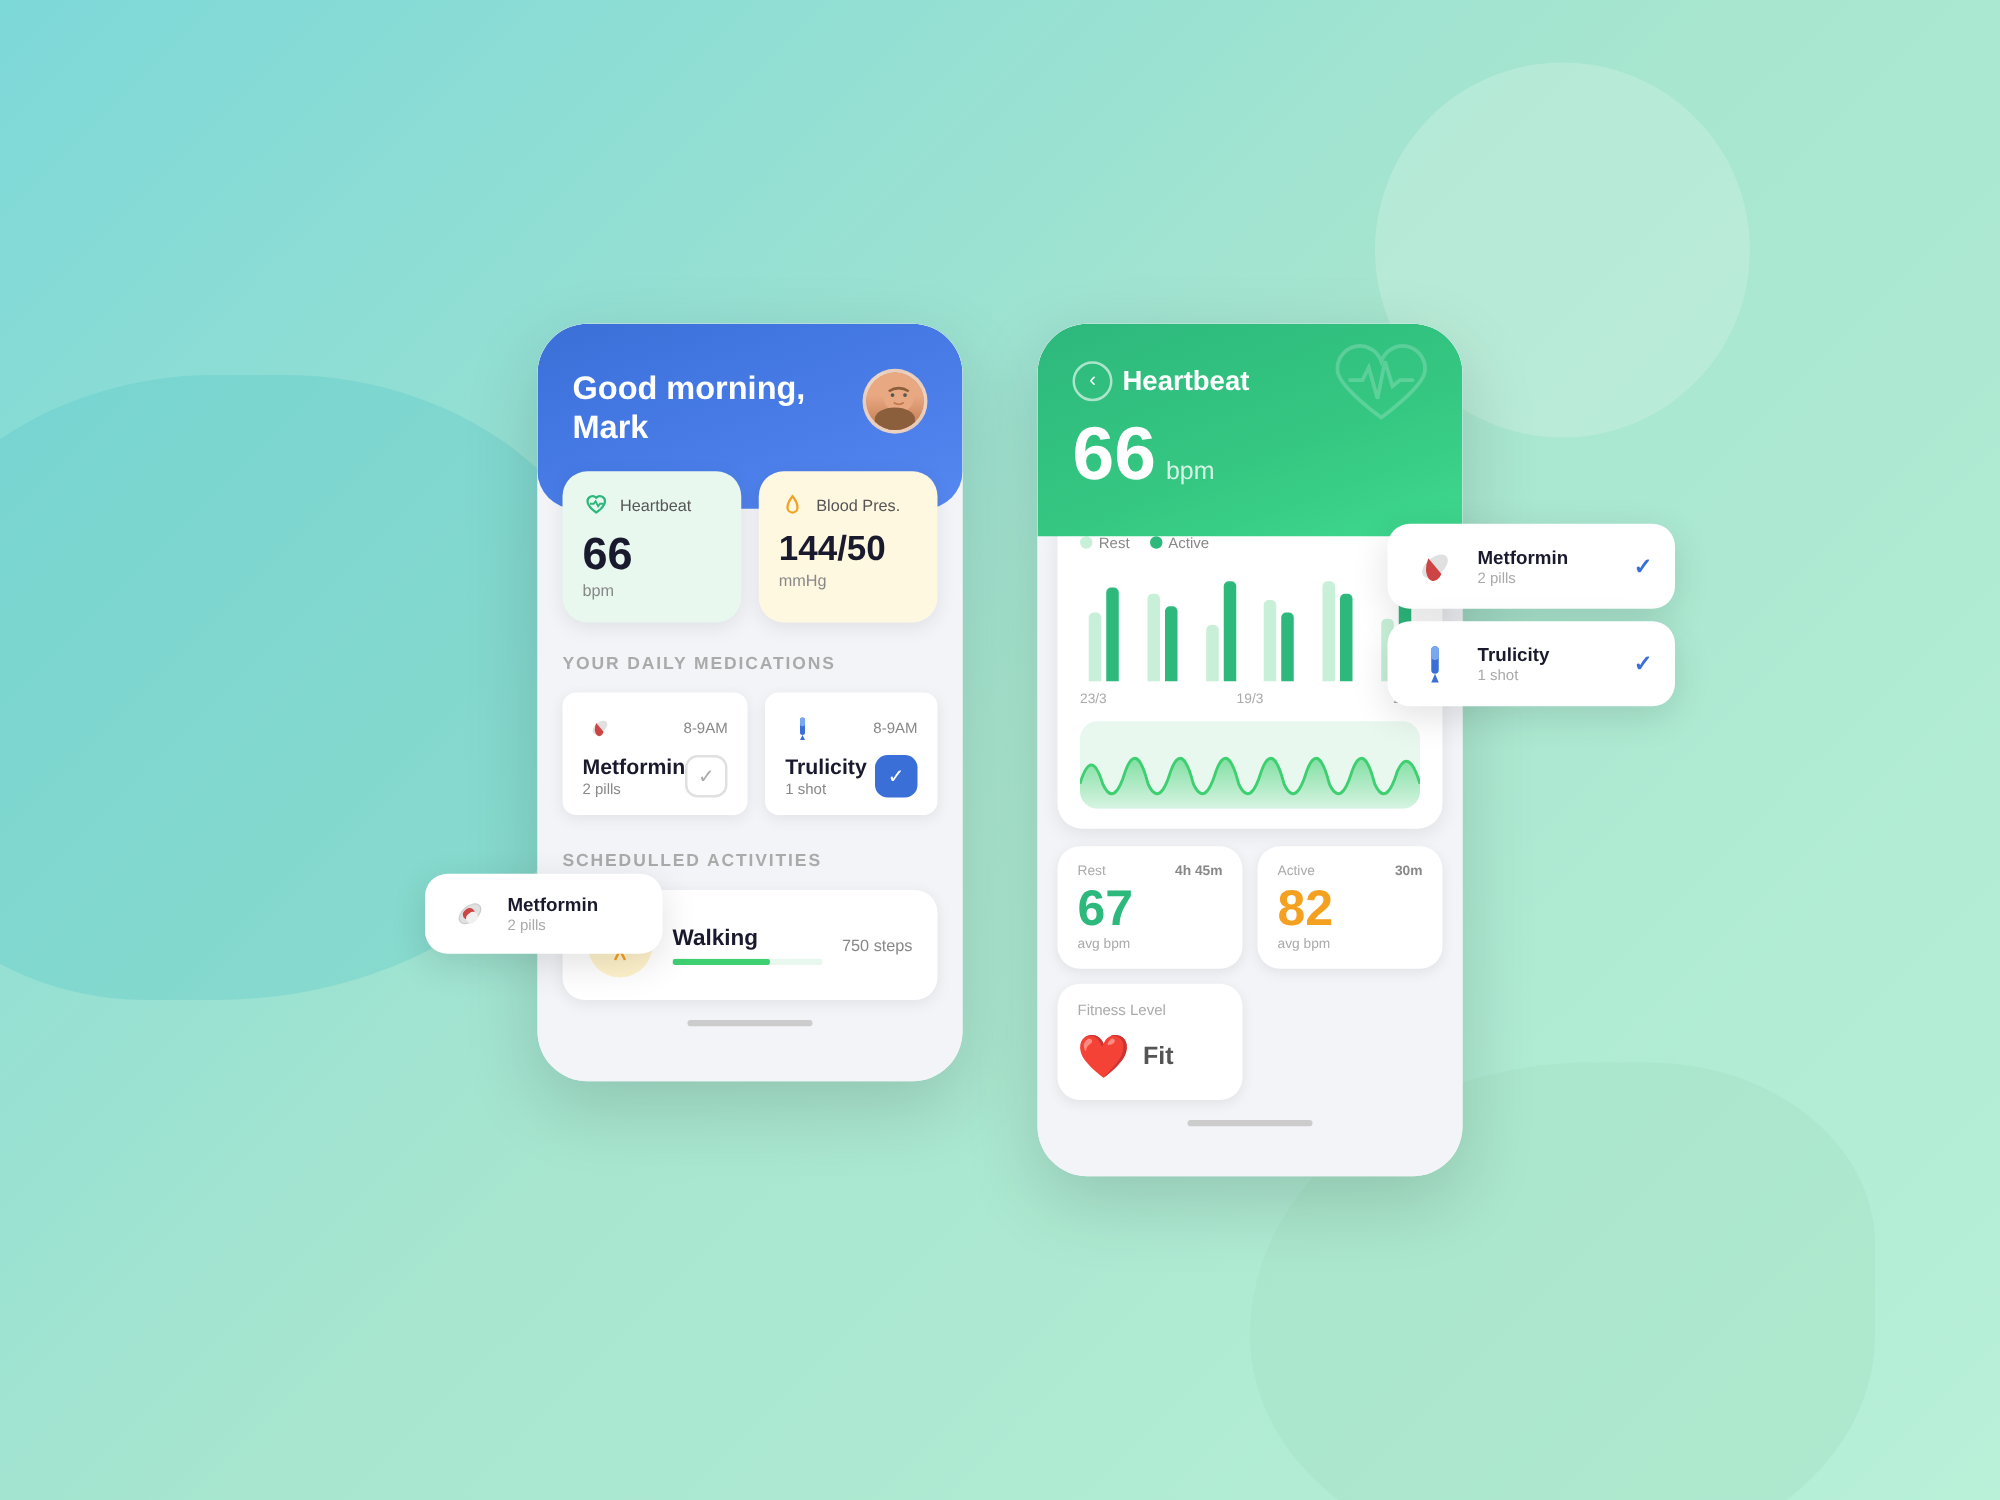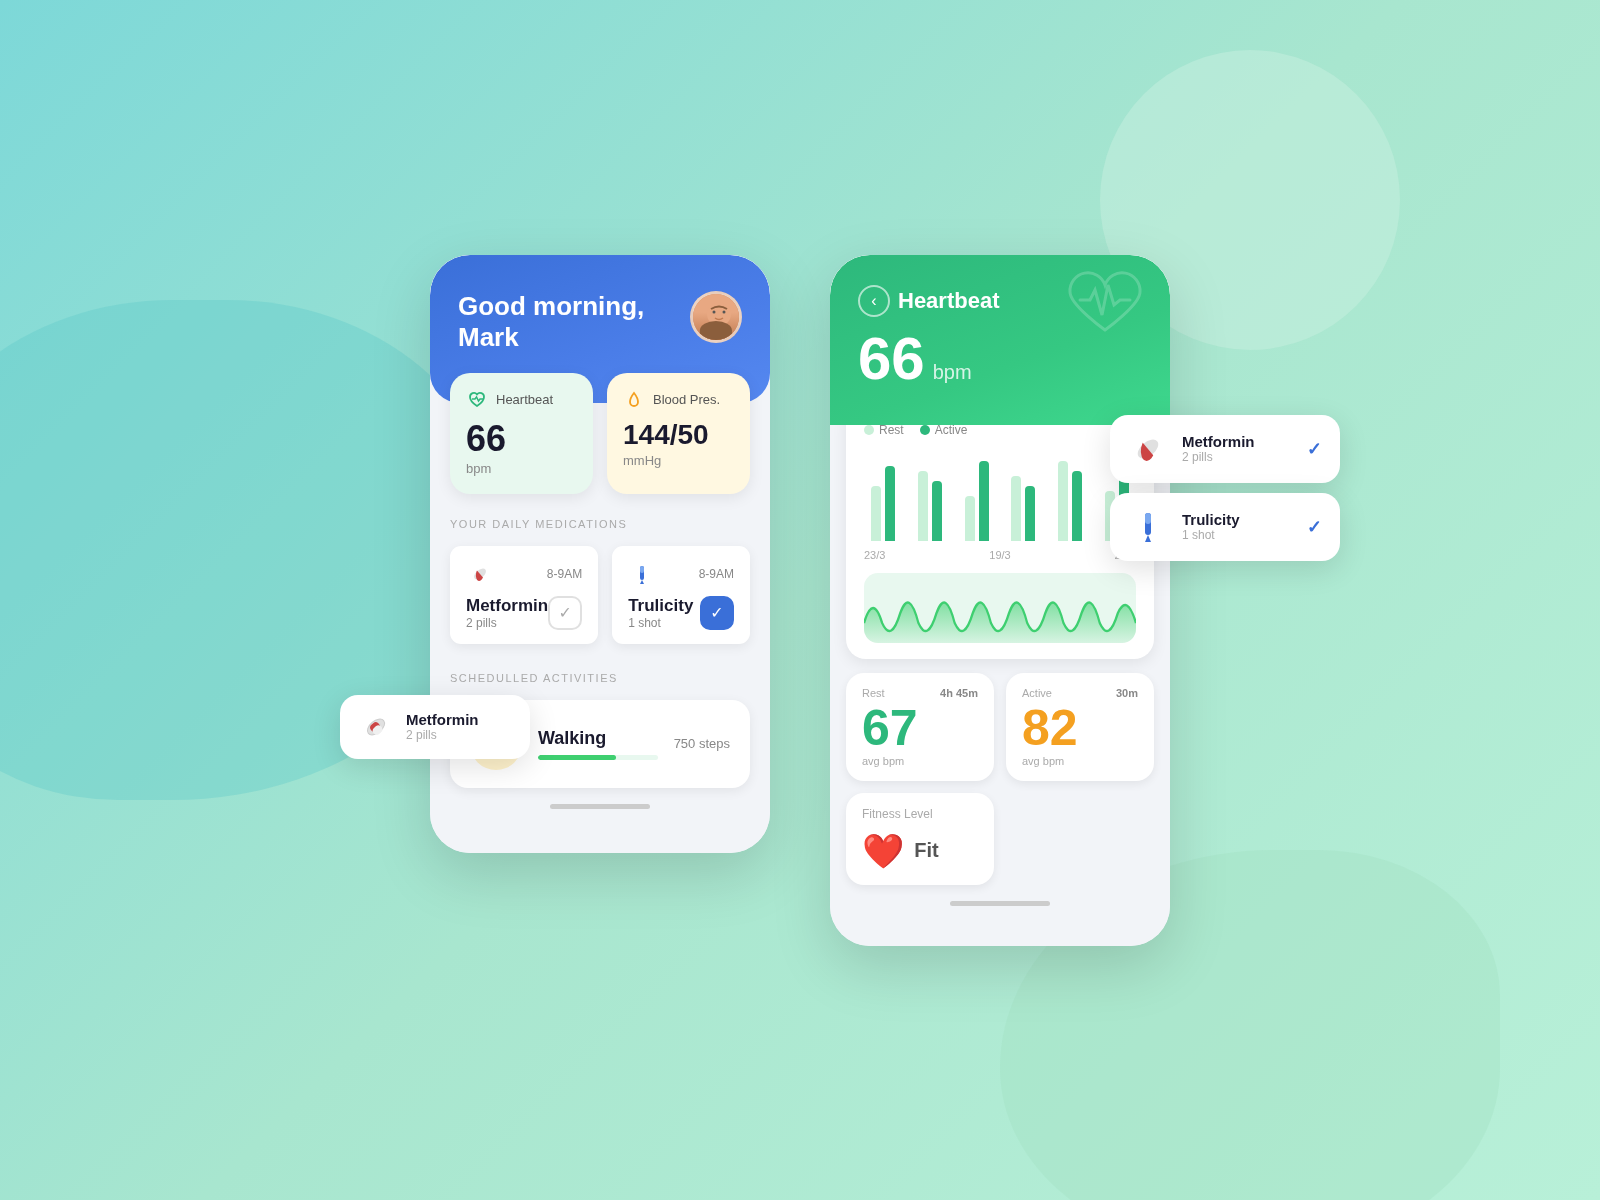--- a/index.html
+++ b/index.html
@@ -157,22 +157,22 @@
       font-size: 13px;
       color: #888;
       margin-top: 4px;
     }
 
     .phone-body {
       padding: 24px 20px;
     }
 
     .section-title {
-      font-size: 11px;
-      font-weight: 400;
+      font-size: 14px;
+      font-weight: 700;
       letter-spacing: 1.5px;
       color: #aaa;
       margin-bottom: 16px;
     }
 
     .medications-row {
       display: flex;
       gap: 14px;
       margin-bottom: 28px;
     }
@@ -485,21 +485,21 @@
       color: #aaa;
     }
 
     .stat-time {
       font-size: 11px;
       color: #888;
       font-weight: 600;
     }
 
     .stat-bpm {
-      font-size: 50px;
+      font-size: 40px;
       font-weight: 800;
       line-height: 1;
     }
     .stat-bpm-green { color: #2db87c; }
     .stat-bpm-orange { color: #f4a020; }
 
     .stat-avg-label {
       font-size: 11px;
       color: #aaa;
       margin-top: 2px;

